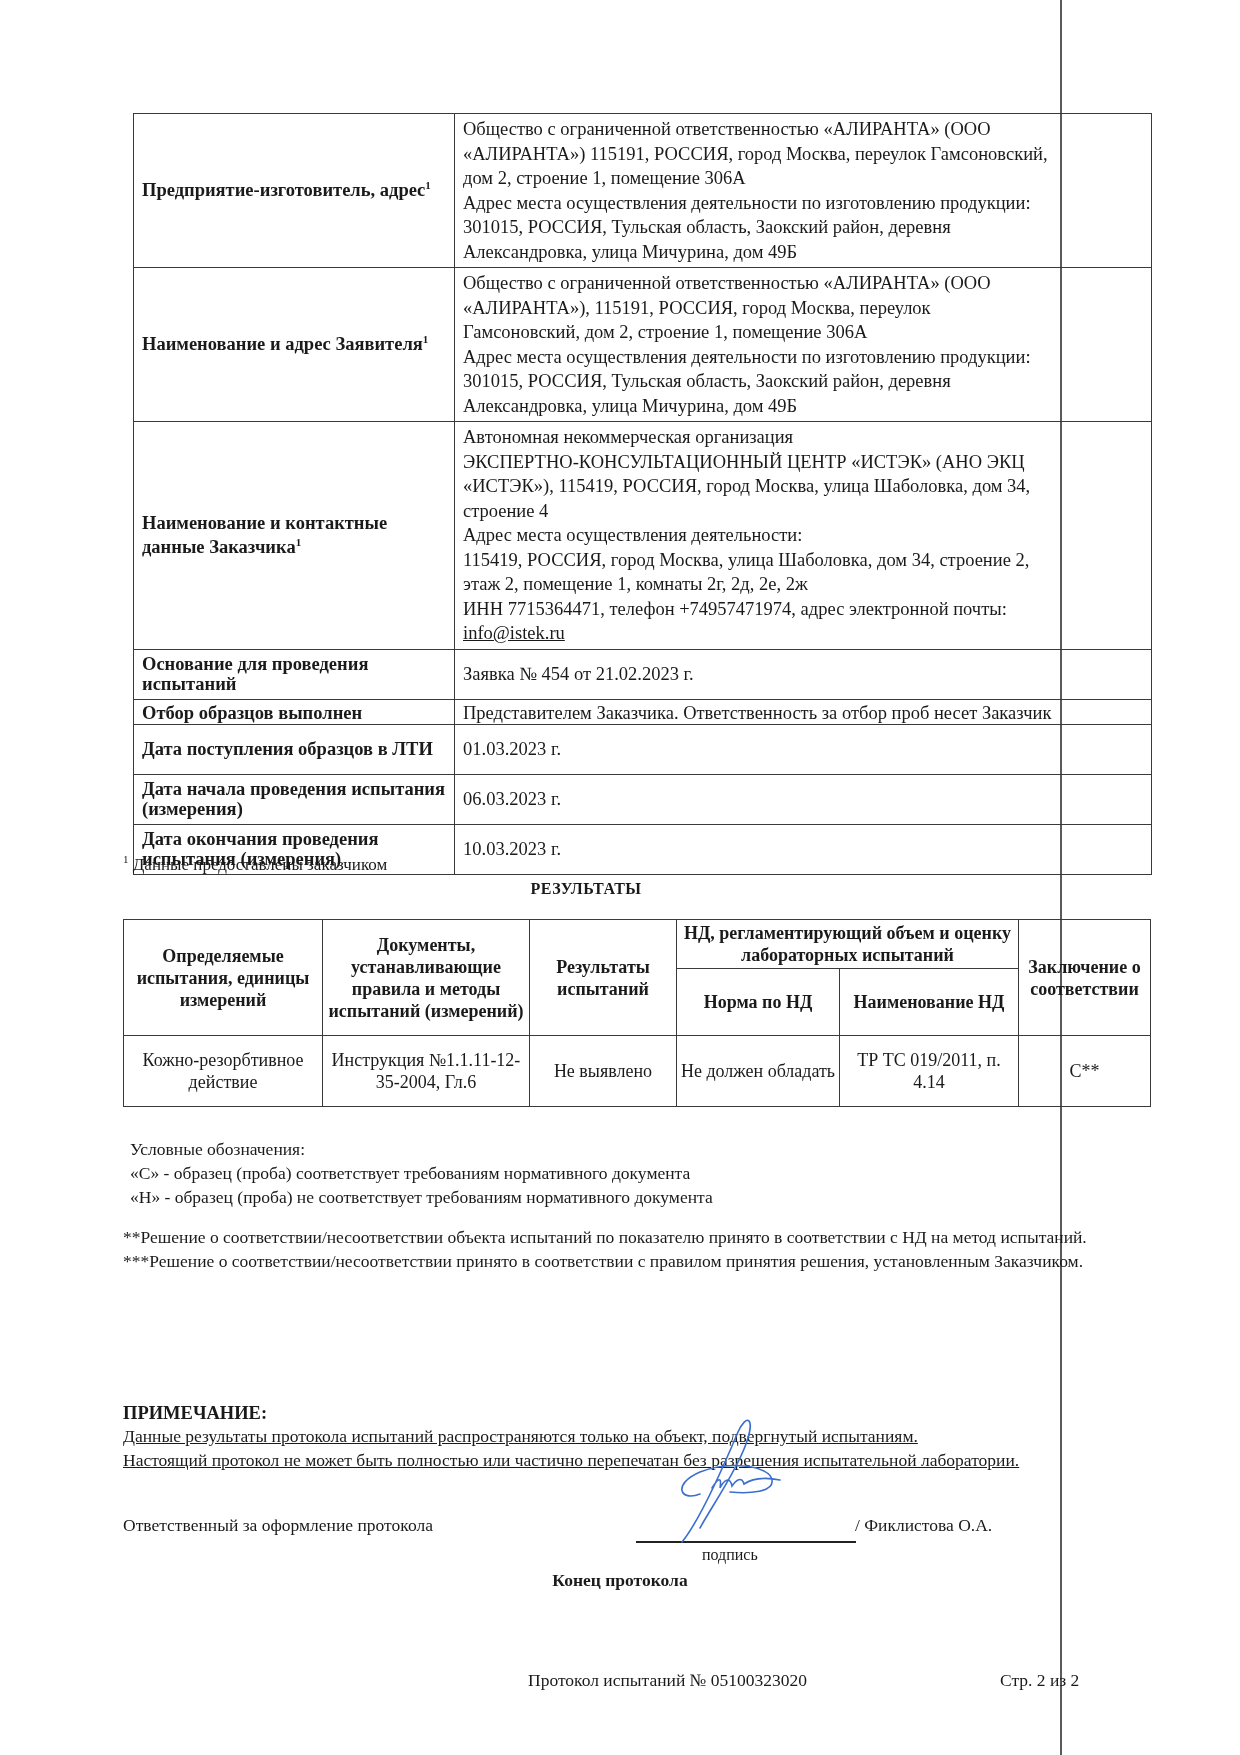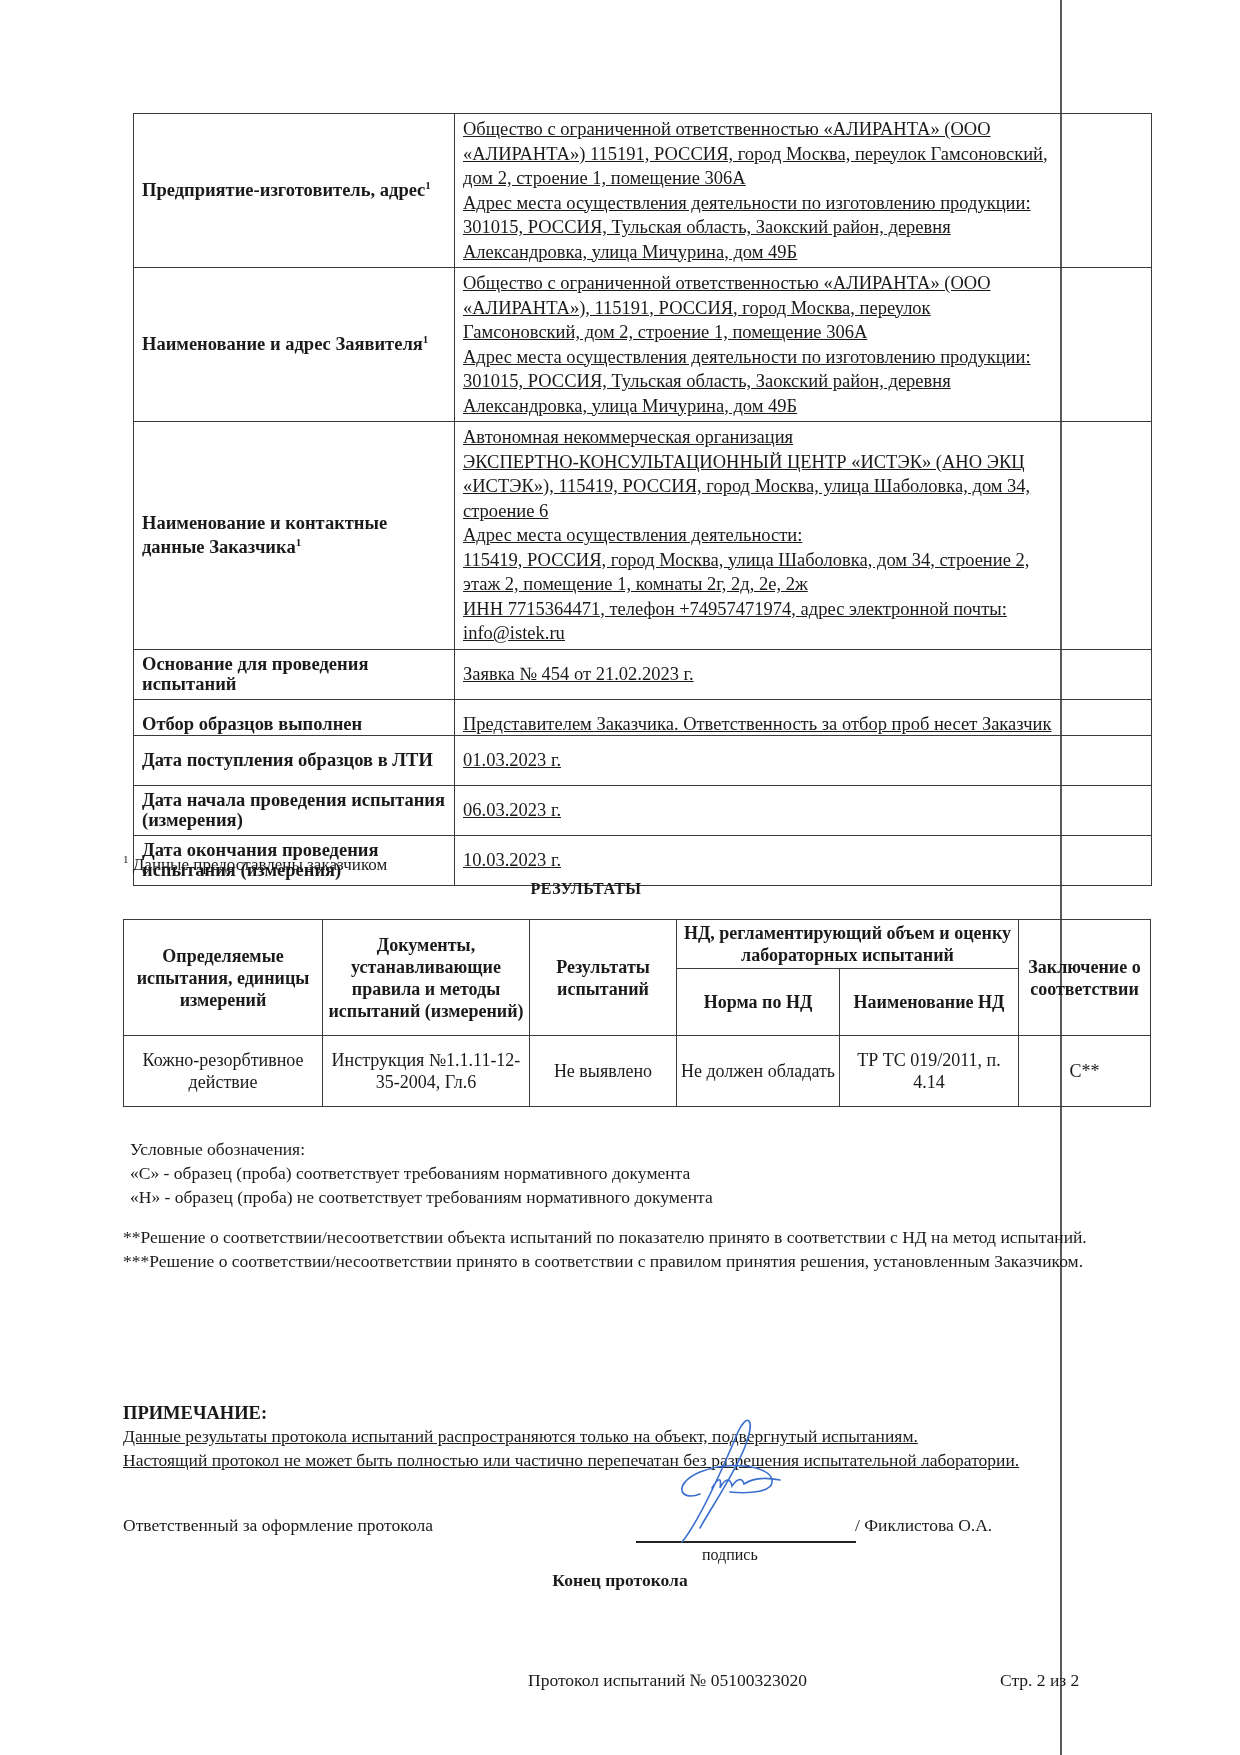--- a/index.html
+++ b/index.html
@@ -8,26 +8,26 @@
       font-family: "Liberation Serif", serif; color: #1a1a1a;
     }
     .abs { position: absolute; }
     .scan-line { position: absolute; left: 1060px; top: 0; width: 2px; height: 1755px; background: #5a5a5a; }
 
     
     table { border-collapse: collapse; }
     .info-table { position: absolute; left: 133px; top: 113px; width: 1019px; font-size: 18.5px; line-height: 24.5px; }
     .info-table td { border: 1.6px solid #3a3a3a; vertical-align: middle; }
     .info-table td.lbl { width: 306px; padding: 2px 6px 2px 8px; font-weight: bold; }
-    .info-table td.val { padding: 3px 6px 3px 8px; text-decoration: underline; }
+    .info-table td.val { padding: 3px 6px 3px 8px; }
     .info-table tr.r1 td { height: 146px; }
     .info-table tr.r2 td { height: 142px; }
     .info-table tr.r3 td { height: 212px; }
     .info-table tr.r4 td { height: 43px; line-height: 20px; }
-    .info-table tr.r5 td { height: 17px; line-height: 20px; padding-top: 14px; padding-bottom: 1px; }
+    .info-table tr.r5 td { height: 17px; line-height: 20px; padding-top: 3px; padding-bottom: 1px; }
     .info-table tr.r6 td, .info-table tr.r7 td, .info-table tr.r8 td { height: 43px; line-height: 20px; }
     .info-table .line { display: block; }
     sup { font-size: 11px; line-height: 0; vertical-align: super; }
     .link { text-decoration: underline; }
 
     .footnote { left: 123px; top: 855px; font-size: 17px; }
     .results-title { left: 0; width: 1172px; top: 880px; text-align: center; font-weight: bold; font-size: 16px; letter-spacing: 0.5px; }
 
     
     .res-table { position: absolute; left: 123px; top: 919px; width: 1028px; font-size: 18px; line-height: 22px; text-align: center; }
@@ -87,21 +87,21 @@
       <span class="line">301015, РОССИЯ, Тульская область, Заокский район, деревня</span>
       <span class="line">Александровка, улица Мичурина, дом 49Б</span>
     </td>
   </tr>
   <tr class="r3">
     <td class="lbl"><span>Наименование и контактные данные Заказчика</span><sup>1</sup></td>
     <td class="val">
       <span class="line">Автономная некоммерческая организация</span>
       <span class="line">ЭКСПЕРТНО-КОНСУЛЬТАЦИОННЫЙ ЦЕНТР «ИСТЭК» (АНО ЭКЦ</span>
       <span class="line">«ИСТЭК»), 115419, РОССИЯ, город Москва, улица Шаболовка, дом 34,</span>
-      <span class="line">строение 6</span>
+      <span class="line">строение 4</span>
       <span class="line">Адрес места осуществления деятельности:</span>
       <span class="line">115419, РОССИЯ, город Москва, улица Шаболовка, дом 34, строение 2,</span>
       <span class="line">этаж 2, помещение 1, комнаты 2г, 2д, 2е, 2ж</span>
       <span class="line">ИНН 7715364471, телефон +74957471974, адрес электронной почты:</span>
       <span class="line link">info@istek.ru</span>
     </td>
   </tr>
   <tr class="r4">
     <td class="lbl">Основание для проведения испытаний</td>
     <td class="val">Заявка № 454 от 21.02.2023 г.</td>

